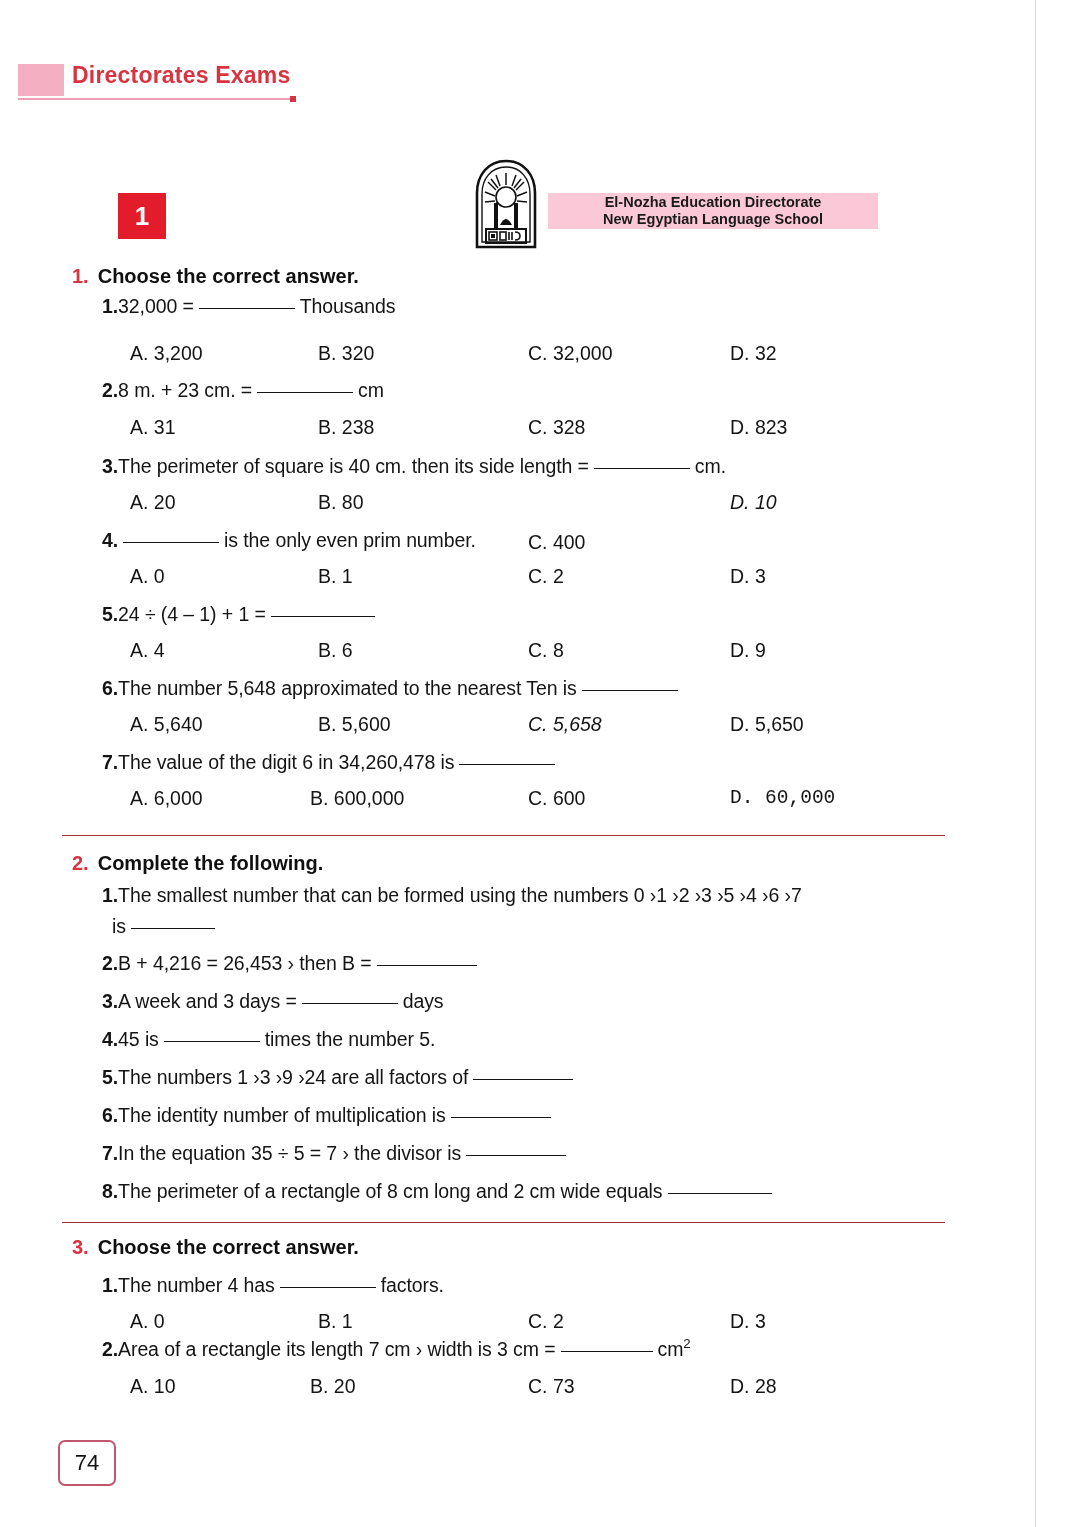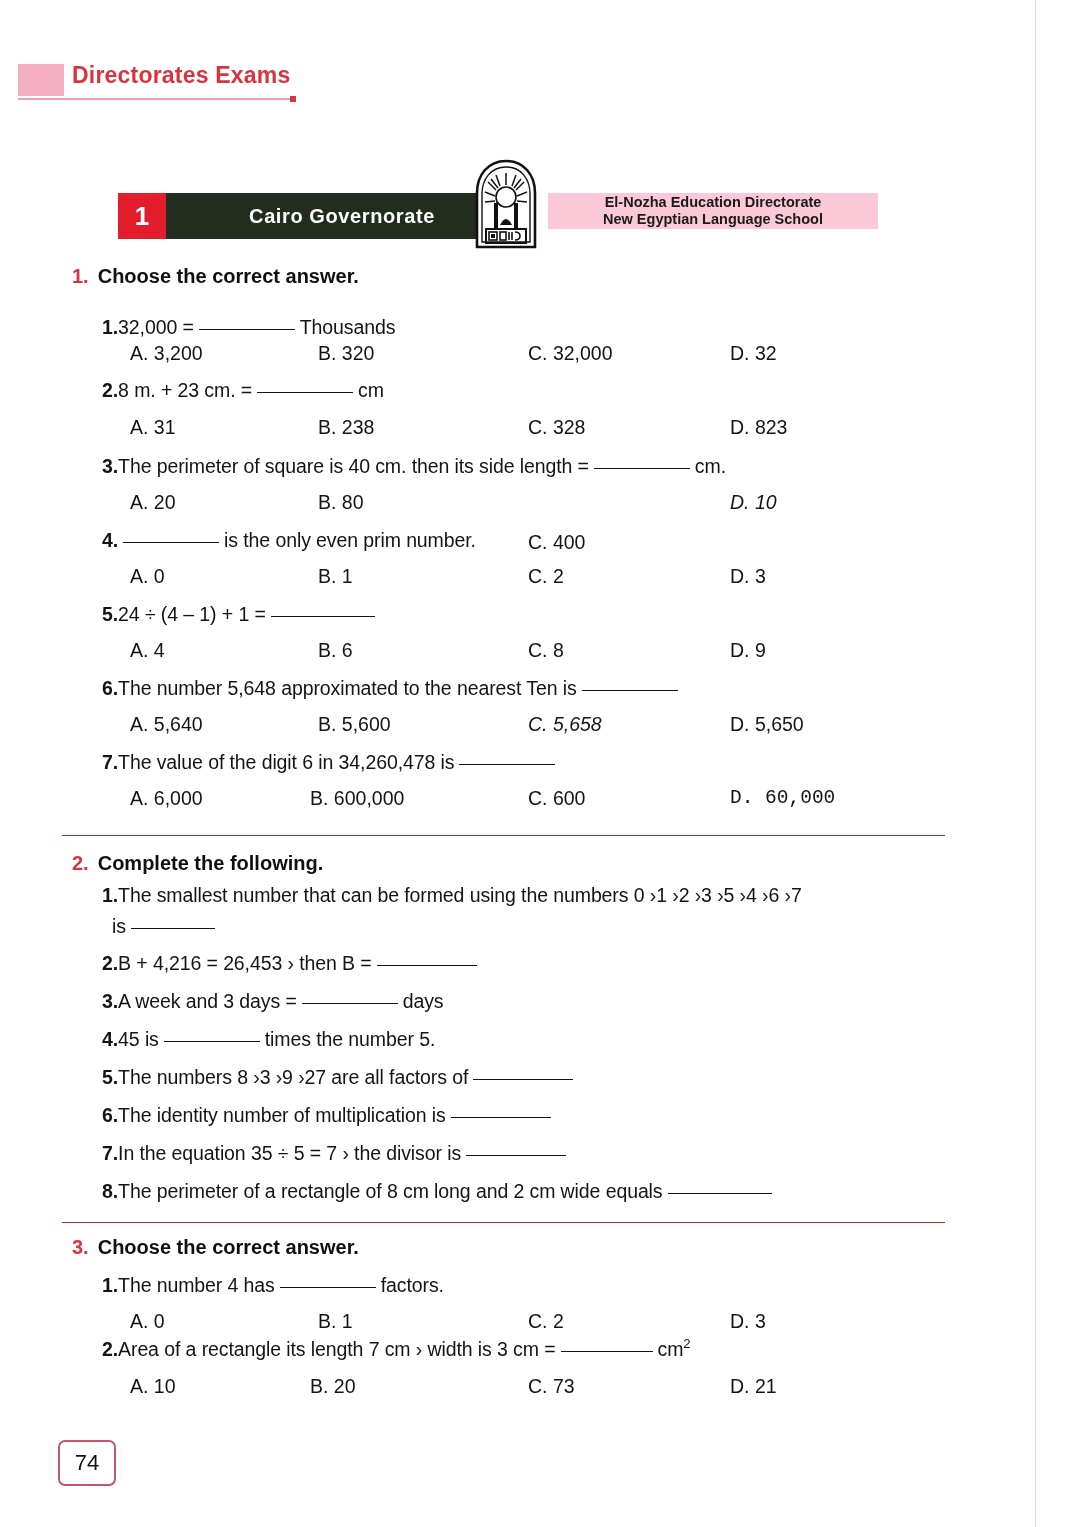--- a/index.html
+++ b/index.html
@@ -208,21 +208,20 @@
 
 <div class="running-head">
   <div class="swatch"></div>
   <div class="rh-text">Directorates Exams</div>
   <div class="rh-rule"></div>
   <div class="rh-dot"></div>
 </div>
 
 <div class="exam-header">
   <div class="exam-num">1</div>
-  <div class="exam-gov">Cairo  Governorate</div>
   <div class="exam-dir">
     <span>El-Nozha Education Directorate</span>
     <span>New Egyptian Language School</span>
   </div>
   <div class="emblem">
     <svg viewBox="0 0 72 92" width="72" height="92">
       <path d="M36 2 C18 2 7 16 7 34 L7 88 L65 88 L65 34 C65 16 54 2 36 2 Z" fill="#ffffff" stroke="#111111" stroke-width="2.6"></path>
       <path d="M36 8 C21 8 12 20 12 35 L12 83 L60 83 L60 35 C60 20 51 8 36 8 Z" fill="#ffffff" stroke="#111111" stroke-width="1.4"></path>
       <g stroke="#111111" stroke-width="1.5">
         <line x1="36" y1="14" x2="36" y2="26"></line>
@@ -248,21 +247,21 @@
       <rect x="30" y="73" width="6" height="8" fill="none" stroke="#111111" stroke-width="1.6"></rect>
       <path d="M39 73 L39 81 M42 73 L42 81 M45 73 q5 0 5 4 t-5 4" fill="none" stroke="#111111" stroke-width="1.6"></path>
     </svg>
   </div>
 </div>
 
 <div class="section-head" style="left:72px; top:265px;">
   <span class="snum">1.</span><span class="stext">Choose the correct answer.</span>
 </div>
 
-<div class="q-line" style="left:102px; top:316px;">
+<div class="q-line" style="left:102px; top:295px;">
   <span class="qn">1.</span><span>32,000 =</span><span class="blank" style="width:96px"></span><span>Thousands</span>
 </div>
 <div class="opt" style="left:130px; top:342px;">A. 3,200</div>
 <div class="opt" style="left:318px; top:342px;">B. 320</div>
 <div class="opt" style="left:528px; top:342px;">C. 32,000</div>
 <div class="opt" style="left:730px; top:342px;">D. 32</div>
 
 <div class="q-line" style="left:102px; top:379px;">
   <span class="qn">2.</span><span>8 m. + 23 cm. =</span><span class="blank" style="width:96px"></span><span>cm</span>
 </div>
@@ -330,21 +329,21 @@
 
 <div class="q-line" style="left:102px; top:990px;">
   <span class="qn">3.</span><span>A week and 3 days =</span><span class="blank" style="width:96px"></span><span>days</span>
 </div>
 
 <div class="q-line" style="left:102px; top:1028px;">
   <span class="qn">4.</span><span>45 is</span><span class="blank" style="width:96px"></span><span>times the number 5.</span>
 </div>
 
 <div class="q-line" style="left:102px; top:1066px;">
-  <span class="qn">5.</span><span>The numbers 8 ›3 ›9 ›27 are all factors of</span><span class="blank" style="width:100px"></span>
+  <span class="qn">5.</span><span>The numbers 1 ›3 ›9 ›24 are all factors of</span><span class="blank" style="width:100px"></span>
 </div>
 
 <div class="q-line" style="left:102px; top:1104px;">
   <span class="qn">6.</span><span>The identity number of multiplication is</span><span class="blank" style="width:100px"></span>
 </div>
 
 <div class="q-line" style="left:102px; top:1142px;">
   <span class="qn">7.</span><span>In the equation 35 ÷ 5 = 7 › the divisor is</span><span class="blank" style="width:100px"></span>
 </div>
 
@@ -365,15 +364,15 @@
 <div class="opt" style="left:318px; top:1310px;">B. 1</div>
 <div class="opt" style="left:528px; top:1310px;">C. 2</div>
 <div class="opt" style="left:730px; top:1310px;">D. 3</div>
 
 <div class="q-line" style="left:102px; top:1336px;">
   <span class="qn">2.</span><span>Area of a rectangle its length 7 cm › width is 3 cm =</span><span class="blank" style="width:92px"></span><span>cm</span><sup>2</sup>
 </div>
 <div class="opt" style="left:130px; top:1375px;">A. 10</div>
 <div class="opt" style="left:310px; top:1375px;">B. 20</div>
 <div class="opt" style="left:528px; top:1375px;">C. 73</div>
-<div class="opt" style="left:730px; top:1375px;">D. 21</div>
+<div class="opt" style="left:730px; top:1375px;">D. 28</div>
 
 <div class="page-num">74</div>
 
 </body></html>

